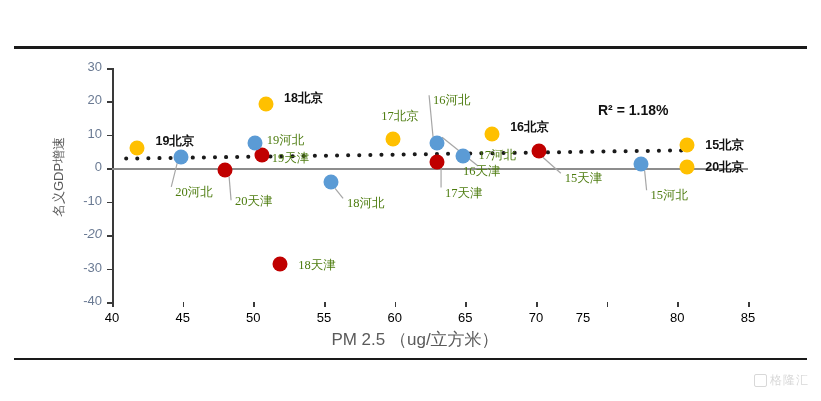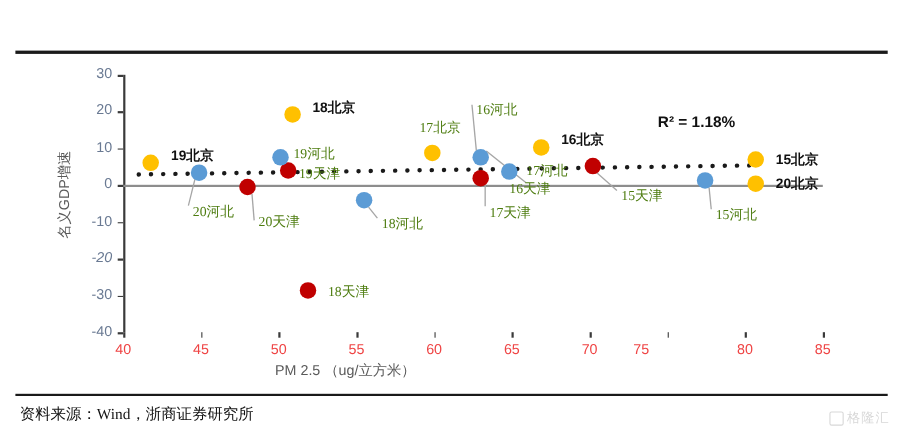--- a/index.html
+++ b/index.html
@@ -59,35 +59,35 @@
   .tick-y{
     position:absolute;width:40px;text-align:right;
     font-size:13px;color:#6a7a93;
     font-family:"Liberation Sans","DejaVu Sans",sans-serif;
   }
   .tick-y-mark{
     position:absolute;width:5px;height:1.5px;background:#3a3a3a;
   }
   .tick-x{
     position:absolute;width:40px;text-align:center;
-    font-size:13px;color:#ef4444;
+    font-size:13px;color:#000000;
   }
   .tick-x-mark{
     position:absolute;width:1.5px;height:5px;background:#3a3a3a;
   }
   .axis-title-y{
     position:absolute;left:-6px;top:118px;
     width:130px;text-align:center;
     font-size:13px;color:#5a5a5a;
     transform:rotate(-90deg);transform-origin:center center;
     white-space:nowrap;
   }
   .axis-title-x{
-    position:absolute;left:250px;top:278px;width:330px;
-    font-size:13px;color:#5a5a5a;white-space:nowrap;
+    position:absolute;left:250px;top:278px;width:330px;text-align:center;
+    font-size:17px;color:#5a5a5a;white-space:nowrap;
   }
 
   
   .pt{
     position:absolute;border-radius:50%;
     transform:translate(-50%,-50%);
   }
   .pt.beijing{background:#ffc000;width:15px;height:15px;}
   .pt.tianjin{background:#c00000;width:15px;height:15px;}
   .pt.hebei{background:#5b9bd5;width:15px;height:15px;}
@@ -205,19 +205,18 @@
       <div class="pt hebei" style="left: 462.507px; top: 105.917px;"></div>
       <div class="lbl light" style="left: 478.507px; top: 96.9171px;">17河北</div>
       <div class="pt hebei" style="left: 437.067px; top: 93.2143px;"></div>
       <div class="lbl light" style="left: 433.067px; top: 42.2143px;">16河北</div>
       <div class="pt hebei" style="left: 640.587px; top: 114.274px;"></div>
       <div class="lbl light" style="left: 650.587px; top: 137.274px;">15河北</div>
       <div class="lbl light" style="left: 463px; top: 113px;">16天津</div>
     </div>
 
   <div class="rule-bottom"></div>
-  <div class="source">资料来源：Wind，浙商证券研究所</div>
   <div class="watermark">
     <span class="wm-box"></span>
     <span>格隆汇</span>
   </div>
 
 </div>
 
 </body></html>

